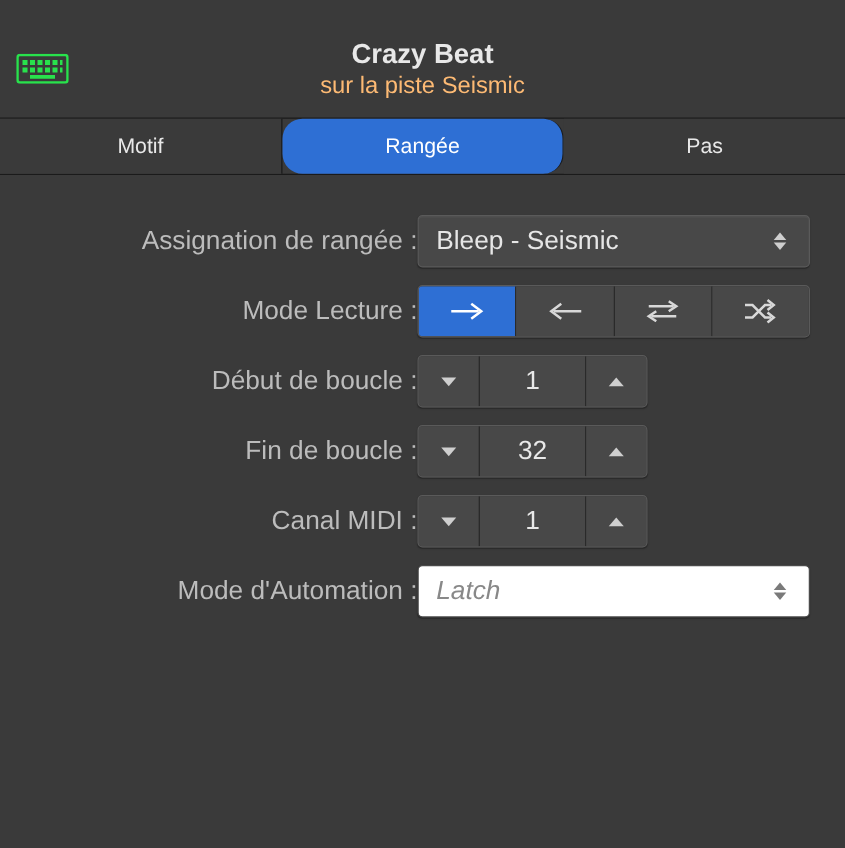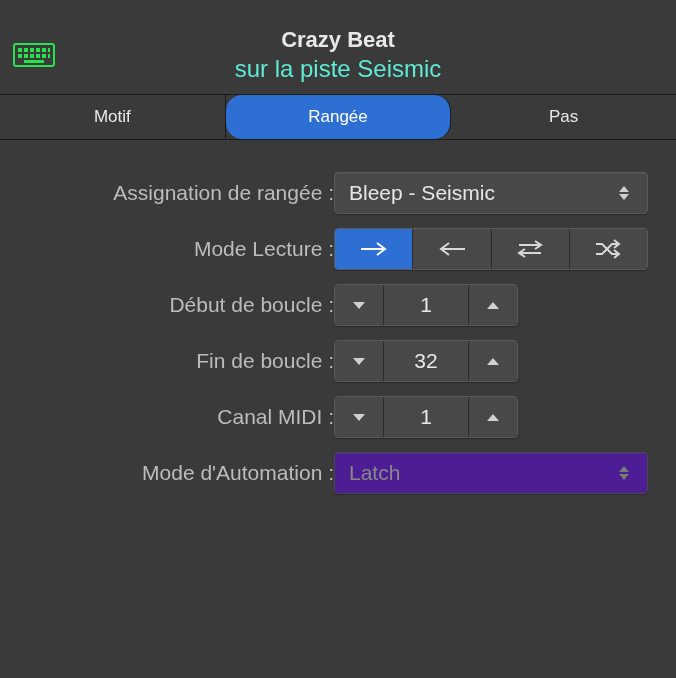--- a/index.html
+++ b/index.html
@@ -3,33 +3,33 @@
   <meta charset="utf-8">
   <style>
     * { box-sizing: border-box; margin: 0; padding: 0; font-family: -apple-system, "Helvetica Neue", Arial, sans-serif; }
     body { width: 676px; height: 678px; background: #3a3a3a; overflow: hidden; }
 
     .header { height: 78px; display: flex; align-items: center; padding: 0 12px; position: relative; margin-top: 16px; }
     .kbd-icon { width: 44px; height: 28px; display: flex; align-items: center; justify-content: center; }
     .kbd-icon svg { display: block; }
     .title-block { flex: 1; text-align: center; }
     .title { color: #e8e8e8; font-size: 22px; font-weight: 600; }
-    .subtitle { color: #5eead4; font-size: 24px; margin-top: 2px; }
+    .subtitle { color: #fdba74; font-size: 19px; margin-top: 2px; }
 
     .tabs { display: flex; height: 46px; border-top: 1px solid #1a1a1a; border-bottom: 1px solid #1a1a1a; }
     .tab { flex: 1; display: flex; align-items: center; justify-content: center; color: #e8e8e8; font-size: 17px; background: #3a3a3a; cursor: pointer; border-right: 1px solid #1a1a1a; }
     .tab:last-child { border-right: none; }
     .tab.active { background: #2e6fd4; color: #fff; border-radius: 16px; }
 
     .body { padding: 32px 24px 0 24px; }
     .row { display: flex; align-items: center; margin-bottom: 14px; }
     .label { width: 310px; text-align: right; color: #bcbcbc; font-size: 21px; white-space: nowrap; }
 
     .select { flex: 1; max-width: 314px; height: 42px; background: #484848; border: 1px solid #5a5a5a; border-radius: 4px; display: flex; align-items: center; padding: 0 16px 0 14px; color: #e6e6e6; font-size: 21px; position: relative; cursor: pointer; box-shadow: inset 0 1px 0 rgba(255,255,255,0.05), 0 1px 1px rgba(0,0,0,0.3); justify-content: center; }
-    .select.dim { color: #888; border-color: #4a4a4a; background: #4c1d95; }
+    .select.dim { color: #888; border-color: #4a4a4a; background: #ffffff; font-style: italic; }
     .select-text { flex: 1; display: flex; align-items: center; }
     .select-arrows { width: 12px; height: 20px; display: flex; flex-direction: column; justify-content: center; gap: 2px; }
     .select-arrows .up, .select-arrows .dn { width: 0; height: 0; border-left: 5px solid transparent; border-right: 5px solid transparent; }
     .select-arrows .up { border-bottom: 6px solid #cfcfcf; }
     .select-arrows .dn { border-top: 6px solid #cfcfcf; }
     .select.dim .select-arrows .up { border-bottom-color: #7a7a7a; }
     .select.dim .select-arrows .dn { border-top-color: #7a7a7a; }
 
     .seg { display: flex; width: 314px; height: 42px; border-radius: 4px; overflow: hidden; border: 1px solid #5a5a5a; box-shadow: 0 1px 1px rgba(0,0,0,0.3); }
     .seg-btn { flex: 1; background: #484848; border-right: 1px solid #2a2a2a; display: flex; align-items: center; justify-content: center; cursor: pointer; }

